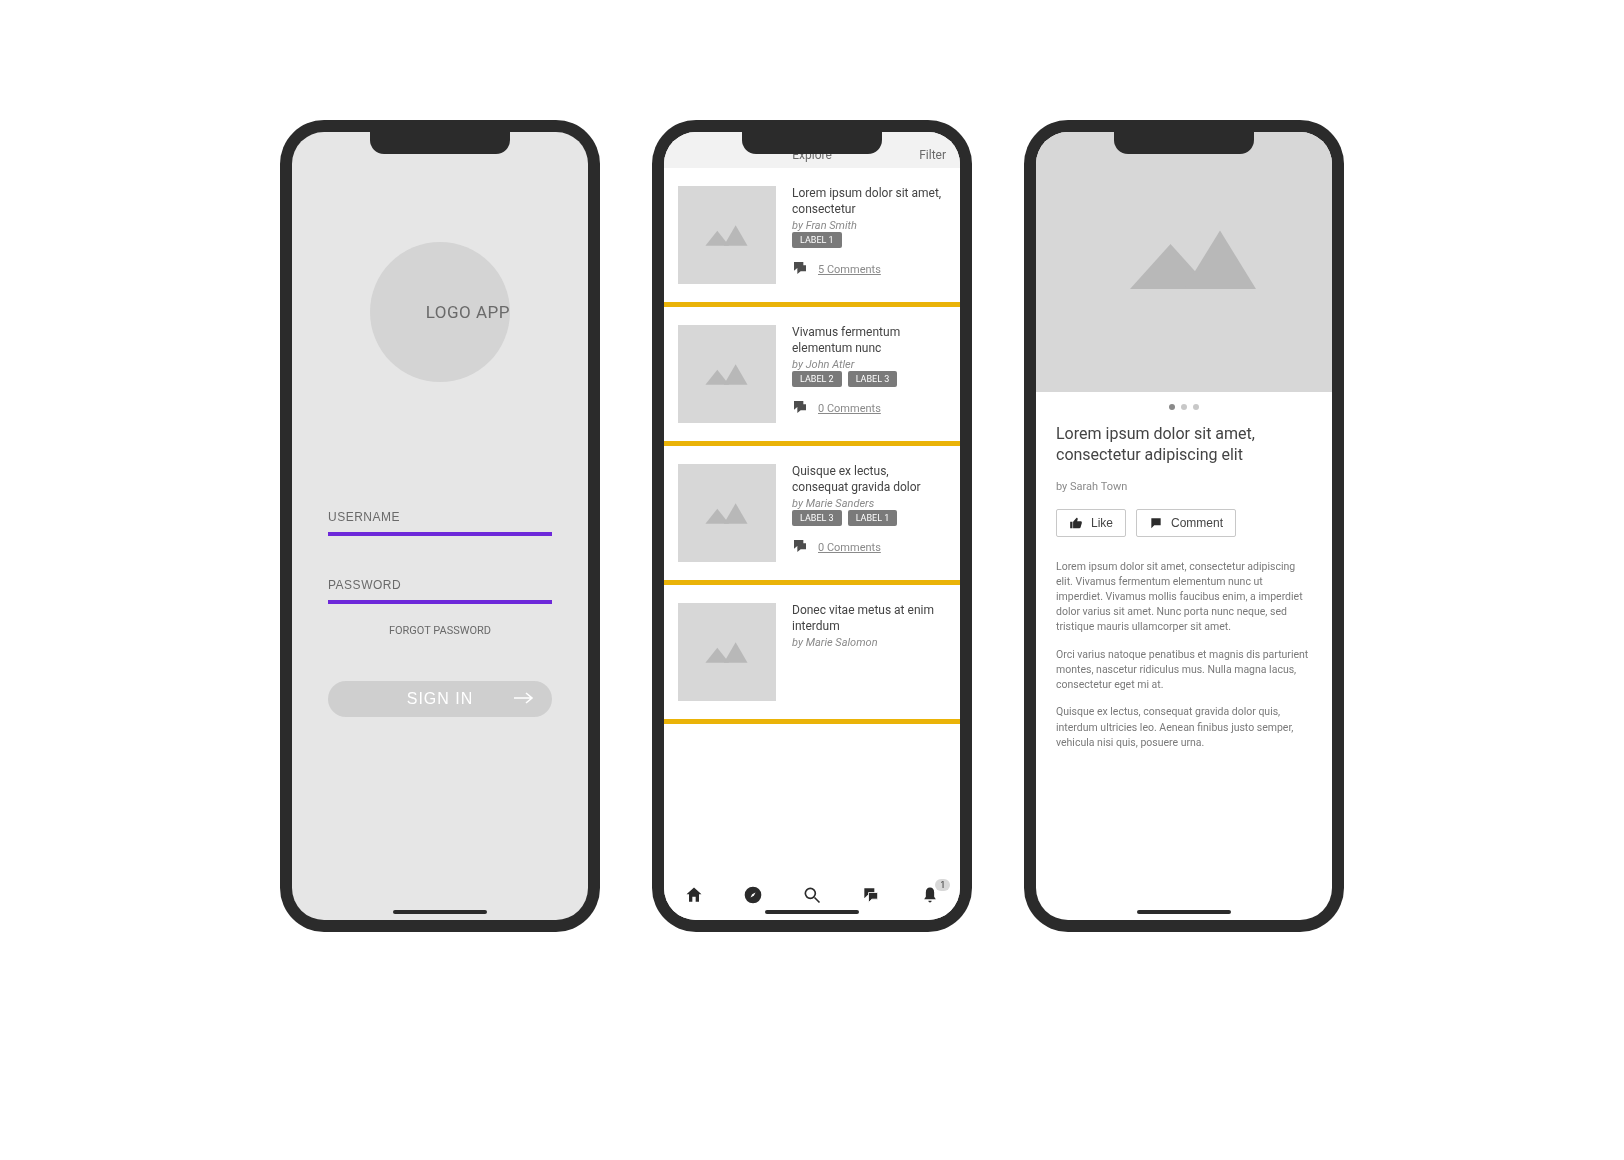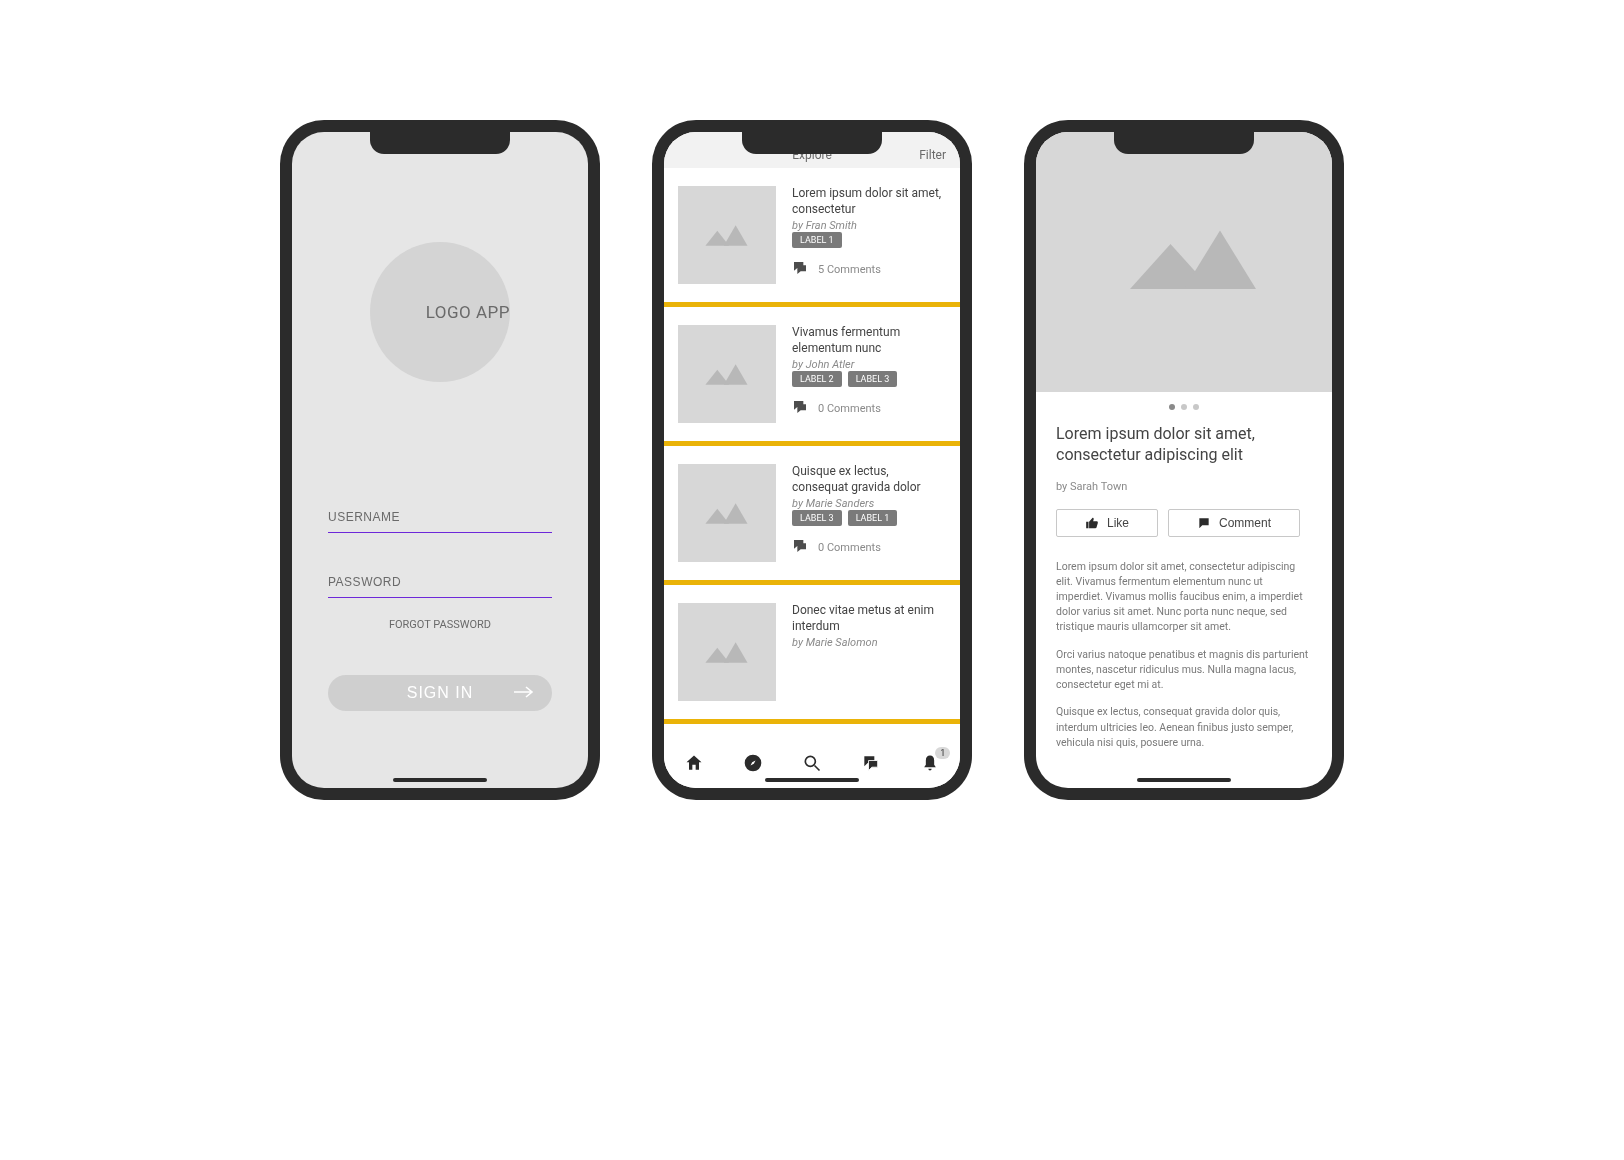--- a/index.html
+++ b/index.html
@@ -10,21 +10,21 @@
     justify-content: center;
     align-items: flex-start;
     padding: 120px 40px;
     gap: 52px;
     min-width: 1624px;
   }
 
   
   .phone {
     width: 320px;
-    height: 680px;
+    height: 812px;
     background: #2b2b2b;
     border-radius: 44px;
     padding: 12px;
     position: relative;
     flex-shrink: 0;
   }
   .phone-screen {
     width: 100%;
     height: 100%;
     background: #ffffff;
@@ -78,21 +78,21 @@
     align-items: center;
     justify-content: flex-end;
     color: #6a6a6a;
     font-size: 17px;
     letter-spacing: 0.5px;
   }
   .login-form { width: 100%; margin-top: 120px; }
   .login-field {
     width: 100%;
     border: none;
-    border-bottom: 1px solid #6d28d9;
+    border-bottom: 4px solid #6d28d9;
     background: transparent;
     padding: 8px 0;
     margin-bottom: 34px;
     font-size: 12px;
     color: #6a6a6a;
     letter-spacing: 0.5px;
   }
   .login-field::placeholder { color: #6a6a6a; }
   .forgot-row { text-align: center; color: #6a6a6a; font-size: 11px; margin-top: -14px; }
   .signin-btn {
@@ -158,20 +158,21 @@
     padding: 3px 8px;
     border-radius: 2px;
   }
   .comments-row {
     margin-top: 12px;
     display: flex;
     align-items: center;
     gap: 10px;
     font-size: 11px;
     color: #8a8a8a;
+    text-decoration: underline;
   }
   .comments-icon {
     width: 16px; height: 16px; fill: #4d4d4d;
   }
 
   .bottom-nav {
     height: 46px;
     background: #ffffff;
     display: flex;
     align-items: center;
@@ -204,21 +205,21 @@
   .dots { display: flex; justify-content: center; gap: 6px; margin-top: 12px; }
   .dot { width: 6px; height: 6px; border-radius: 50%; background: #c8c8c8; }
   .dot.active { background: #8a8a8a; }
   .detail-body { padding: 14px 20px; }
   .detail-title { font-size: 16px; color: #444; line-height: 1.3; }
   .detail-author { font-size: 11px; color: #8a8a8a; margin-top: 14px; }
   .action-row { display: flex; gap: 10px; margin-top: 16px; }
   .action-btn {
     border: 1px solid #c8c8c8;
     background: #ffffff;
-    padding: 6px 28px;
+    padding: 6px 12px;
     font-size: 12px;
     color: #444;
     display: flex;
     align-items: center;
     gap: 8px;
     border-radius: 2px;
   }
   .detail-text { margin-top: 22px; font-size: 10.5px; color: #7a7a7a; line-height: 1.45; }
   .detail-text p { margin-bottom: 12px; }
 

